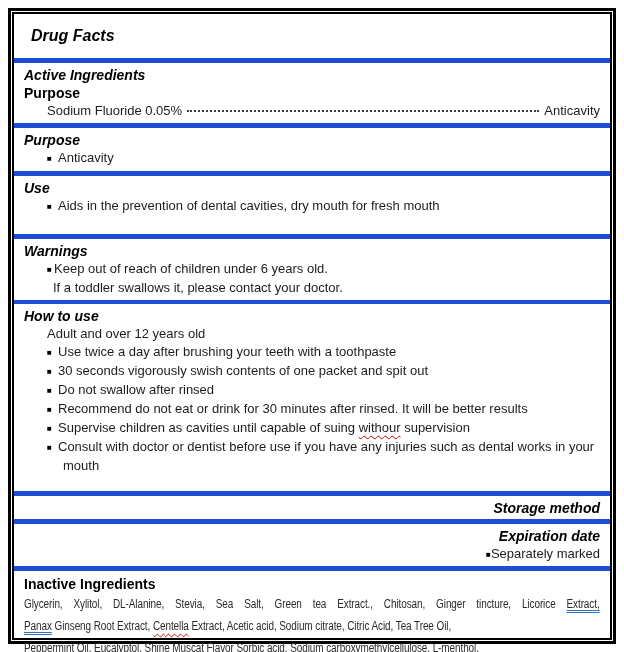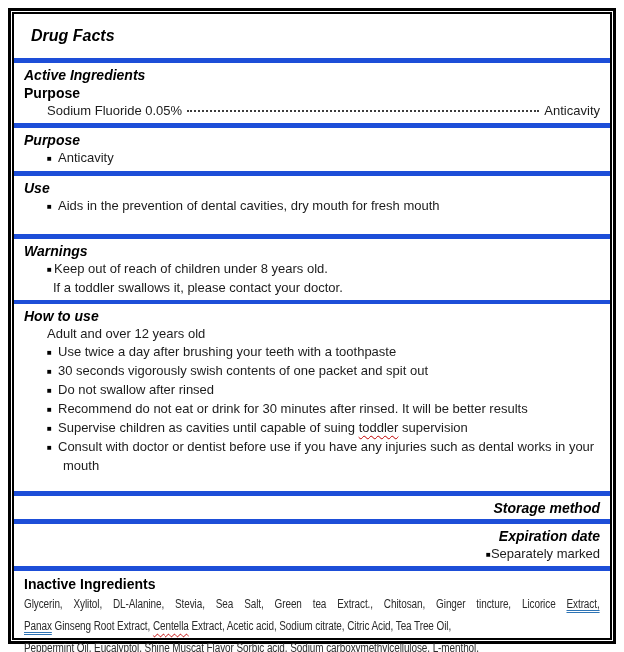--- a/index.html
+++ b/index.html
@@ -98,32 +98,32 @@
         <div class="body-line li"><span class="bullet">■</span><span>Anticavity</span></div>
       </div>
 
       <div class="row row-use">
         <div class="sec-h">Use</div>
         <div class="body-line li"><span class="bullet">■</span><span>Aids in the prevention of dental cavities, dry mouth for fresh mouth</span></div>
       </div>
 
       <div class="row b-thick">
         <div class="sec-h">Warnings</div>
-        <div class="body-line li"><span class="bullet tight">■</span><span>Keep out of reach of children under 8 years old.</span></div>
+        <div class="body-line li"><span class="bullet tight">■</span><span>Keep out of reach of children under 6 years old.</span></div>
         <div class="body-line indent2">If a toddler swallows it, please contact your doctor.</div>
       </div>
 
       <div class="row b-med row-howto">
         <div class="sec-h">How to use</div>
         <div class="body-line">Adult and over 12 years old</div>
         <div class="body-line li"><span class="bullet">■</span><span>Use twice a day after brushing your teeth with a toothpaste</span></div>
         <div class="body-line li"><span class="bullet">■</span><span>30 seconds vigorously swish contents of one packet and spit out</span></div>
         <div class="body-line li"><span class="bullet">■</span><span>Do not swallow after rinsed</span></div>
         <div class="body-line li"><span class="bullet">■</span><span>Recommend do not eat or drink for 30 minutes after rinsed. It will be better results</span></div>
-        <div class="body-line li"><span class="bullet">■</span><span>Supervise children as cavities until capable of suing </span><span class="sp-red">toddler</span><span> supervision</span></div>
+        <div class="body-line li"><span class="bullet">■</span><span>Supervise children as cavities until capable of suing </span><span class="sp-red">withour</span><span> supervision</span></div>
         <div class="body-line li"><span class="bullet">■</span><span>Consult with doctor or dentist before use if you have any injuries such as dental works in your mouth</span></div>
       </div>
 
       <div class="row b-thick row-storage">
         <div class="sec-h">Storage method</div>
       </div>
 
       <div class="row row-exp">
         <div class="sec-h">Expiration date</div>
         <div class="body-line li"><span class="bullet">■</span><span>Separately marked</span></div>

